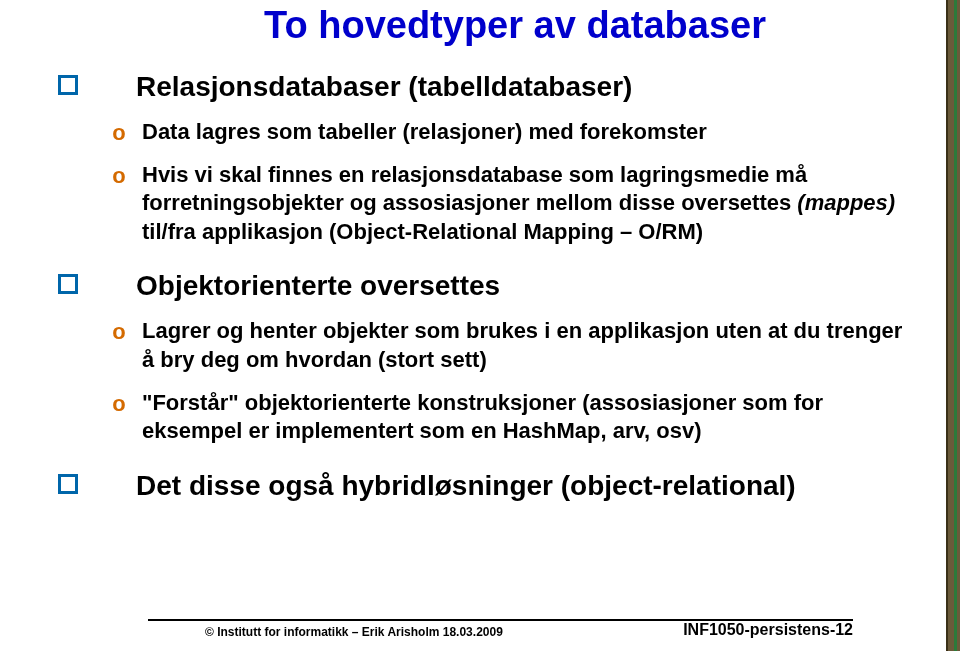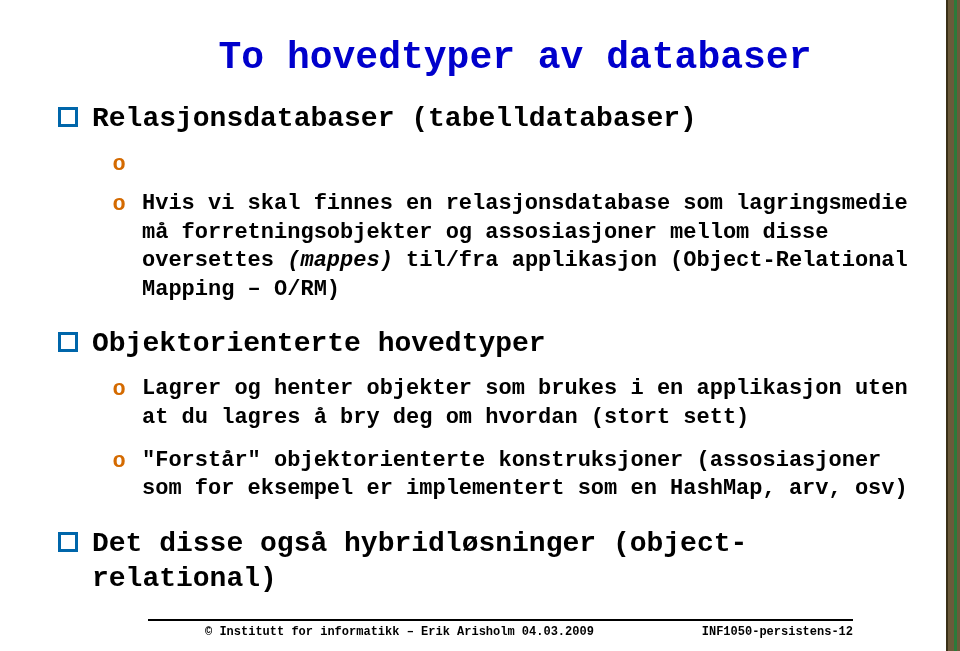--- a/index.html
+++ b/index.html
@@ -7,41 +7,40 @@
     width: 960px;
     height: 651px;
     background: #fff;
     font-family: Arial, Helvetica, sans-serif;
     position: relative;
     overflow: hidden;
   }
   .slide {
     width: 100%;
     height: 100%;
-    padding: 36px 40px 0 40px;
+    padding: 4px 40px 0 40px;
     position: relative;
-    font-family: Liberation Mono, monospace;
   }
   .title {
     color: #0000cc;
     font-size: 38px;
     font-weight: bold;
     text-align: center;
     margin-bottom: 22px;
     margin-left: 70px;
   }
   .content {
     padding-left: 18px;
   }
   .bullet-row {
     display: flex;
     align-items: flex-start;
     margin-bottom: 8px;
   }
-  .bullet-row.l1 { margin-left: 0; }
+  .bullet-row.l1 { margin-left: 0; gap: 44px; }
   .bullet-row.l2 { margin-left: 52px; }
   .sq {
     flex: 0 0 auto;
     width: 20px;
     height: 20px;
     border: 3px solid #0066aa;
     background: #fff;
     margin-right: 14px;
     margin-top: 6px;
   }
@@ -84,21 +83,21 @@
     left: 205px;
     bottom: 12px;
     font-size: 12px;
     font-weight: bold;
     color: #000;
   }
   .footer-right {
     position: absolute;
     right: 107px;
     bottom: 12px;
-    font-size: 12px;
+    font-size: 16px;
     font-weight: bold;
     color: #000;
   }
   .stripe {
     position: absolute;
     top: 0;
     right: 0;
     width: 14px;
     height: 651px;
     background: #6a5a3a;
@@ -124,62 +123,63 @@
 
     <div class="bullet-row l1">
       <span class="sq"></span>
       <span class="l1-text">Relasjonsdatabaser (tabelldatabaser)</span>
     </div>
 
     <div class="gap-s"></div>
 
     <div class="bullet-row l2">
       <span class="circ">o</span>
+      <span class="l2-text">Data lagres som tabeller (relasjoner) med forekomster</span>
     </div>
 
     <div class="gap-s"></div>
 
     <div class="bullet-row l2">
       <span class="circ">o</span>
       <span class="l2-text">
         <span>Hvis vi skal finnes en relasjonsdatabase som lagringsmedie må forretningsobjekter og assosiasjoner mellom disse oversettes </span><span class="italic">(mappes)</span><span> til/fra applikasjon (Object-Relational Mapping – O/RM)</span>
       </span>
     </div>
 
     <div class="gap-m"></div>
 
     <div class="bullet-row l1">
       <span class="sq"></span>
-      <span class="l1-text">Objektorienterte hovedtyper</span>
+      <span class="l1-text">Objektorienterte oversettes</span>
     </div>
 
     <div class="gap-s"></div>
 
     <div class="bullet-row l2">
       <span class="circ">o</span>
-      <span class="l2-text">Lagrer og henter objekter som brukes i en applikasjon uten at du lagres å bry deg om hvordan (stort sett)</span>
+      <span class="l2-text">Lagrer og henter objekter som brukes i en applikasjon uten at du trenger å bry deg om hvordan (stort sett)</span>
     </div>
 
     <div class="gap-s"></div>
 
     <div class="bullet-row l2">
       <span class="circ">o</span>
       <span class="l2-text">"Forstår" objektorienterte konstruksjoner (assosiasjoner som for eksempel er implementert som en HashMap, arv, osv)</span>
     </div>
 
     <div class="gap-m"></div>
 
     <div class="bullet-row l1">
       <span class="sq"></span>
       <span class="l1-text">Det disse også hybridløsninger (object-relational)</span>
     </div>
 
   </div>
 
   <div class="footer-line"></div>
-  <div class="footer-left">© Institutt for informatikk – Erik Arisholm 04.03.2009</div>
+  <div class="footer-left">© Institutt for informatikk – Erik Arisholm 18.03.2009</div>
   <div class="footer-right">INF1050-persistens-12</div>
 
 </div>
 
 <div class="stripe">
   <div class="stripe-inner"></div>
 </div>
 
 </body></html>

